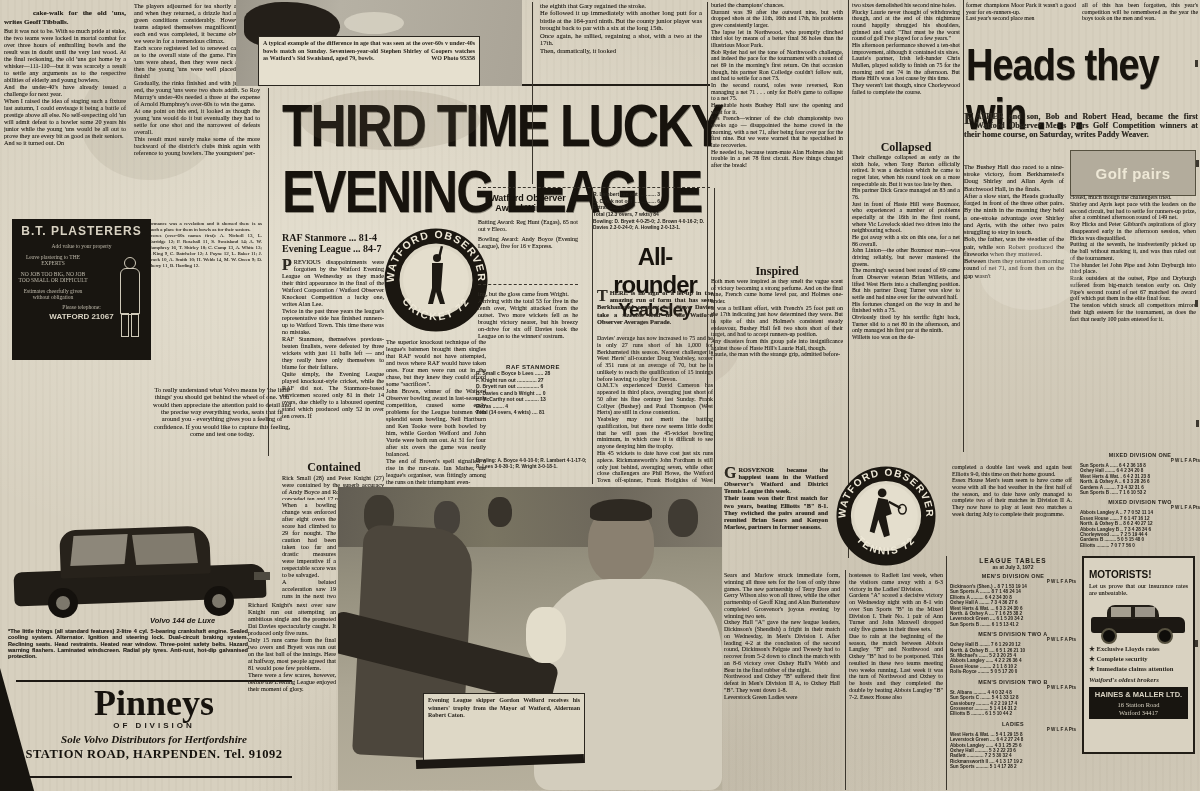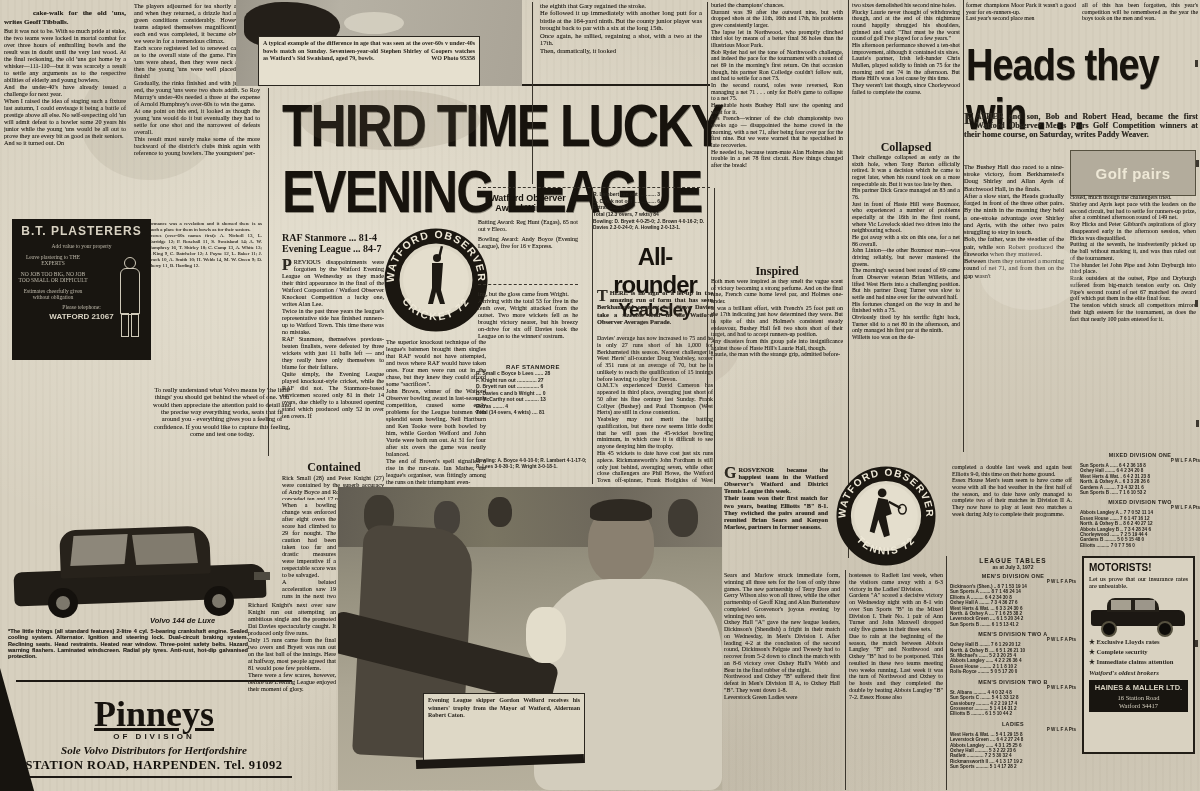--- a/index.html
+++ b/index.html
@@ -89,21 +89,21 @@
     <div style="position:absolute;left:40px;top:116px;width:30px;height:30px;background:#14110d;border-radius:50%;"></div>
     <div style="position:absolute;left:48px;top:124px;width:14px;height:14px;background:#7d786c;border-radius:50%;"></div>
     <div style="position:absolute;left:196px;top:114px;width:30px;height:30px;background:#14110d;border-radius:50%;"></div>
     <div style="position:absolute;left:204px;top:122px;width:14px;height:14px;background:#7d786c;border-radius:50%;"></div>
     <div style="position:absolute;left:246px;top:100px;width:16px;height:8px;background:#4e4a40;"></div>
   </div>
   <div class="abs" style="left:150px;top:616px;width:120px;font-family:'Liberation Sans',sans-serif;font-weight:bold;font-size:7.5px;font-style:italic;color:#1d1914;">Volvo 144 de Luxe</div>
   <div class="col" style="left:8px;top:628px;width:240px;height:50px;font-size:5.6px;font-family:'Liberation Sans',sans-serif;font-weight:bold;">*The little things (all standard features) 2-litre 4 cyl. 5-bearing crankshaft engine. Sealed cooling system. Alternator. Ignition and steering lock. Dual-circuit braking system. Reclining seats. Head restraints. Heated rear window. Three-point safety belts. Hazard warning flashers. Laminated windscreen. Radial ply tyres. Anti-rust, hot-dip galvanised protection.</div>
 
   <div class="abs" style="left:16px;top:680px;width:276px;height:94px;border-top:2px solid #1d1914;border-bottom:2px solid #1d1914;text-align:center;">
-    <div style="font-family:'Liberation Serif',serif;font-weight:bold;font-size:36px;line-height:1;color:#17130e;margin-top:14px;text-decoration:underline;">Pinneys</div>
+    <div style="font-family:'Liberation Serif',serif;font-weight:bold;font-size:36px;line-height:1;color:#17130e;margin-top:3px;">Pinneys</div>
     <div style="font-family:'Liberation Sans',sans-serif;font-weight:bold;font-size:8px;letter-spacing:3px;color:#1d1914;">OF DIVISION</div>
     <div style="font-family:'Liberation Serif',serif;font-weight:bold;font-style:italic;font-size:11px;margin-top:3px;color:#17130e;">Sole Volvo Distributors for Hertfordshire</div>
     <div style="font-family:'Liberation Serif',serif;font-weight:bold;font-size:12.5px;margin-top:2px;letter-spacing:.5px;color:#14110c;">STATION ROAD, HARPENDEN. Tel. 91092</div>
   </div>
 
   <div class="abs" style="left:0;top:620px;width:62px;height:171px;background:#17140f;clip-path:polygon(0 28%,55% 100%,0 100%);"></div>
 
   <div class="rule-h" style="left:280px;top:84px;width:430px;"></div>
   <div class="rule-v" style="left:268px;top:88px;height:368px;"></div>
 
@@ -382,21 +382,21 @@
 Essex House ....... 7 6 1 47 16 12
 North. &amp; Oxhey B .. 8 6 2 40 27 12
 Abbots Langley B .. 7 3 4 28 34 6
 Chorleywood ....... 7 2 5 19 44 4
 Gardens B ......... 5 0 5 15 48 0
 Elliotts .......... 7 0 7 7 56 0</div>
     </div>
   </div>
 
   <div class="abs" style="left:1082px;top:556px;width:113px;height:198px;border:2px solid #221e17;background:#d9d2c1;padding:4px 5px;box-sizing:border-box;">
-    <div style="font-family:'Liberation Sans',sans-serif;font-weight:bold;font-size:10px;color:#17130d;">MOTORISTS!</div>
+    <div style="font-family:'Liberation Sans',sans-serif;font-weight:bold;font-size:10px;color:#17130d;margin-top:7px;">MOTORISTS!</div>
     <div class="col" style="position:static;font-size:6.4px;margin-top:2px;">Let us prove that our insurance rates are unbeatable.</div>
 
     <div style="position:relative;height:44px;margin-top:3px;">
       <div style="position:absolute;left:2px;top:18px;width:94px;height:16px;background:#1c1813;border-radius:3px 6px 2px 3px;"></div>
       <div style="position:absolute;left:18px;top:6px;width:52px;height:14px;background:#231f18;border-radius:8px 10px 0 0;"></div>
       <div style="position:absolute;left:22px;top:8px;width:20px;height:10px;background:#a59f90;"></div>
       <div style="position:absolute;left:46px;top:8px;width:20px;height:10px;background:#9c968a;"></div>
       <div style="position:absolute;left:12px;top:29px;width:12px;height:12px;background:#0f0d0a;border-radius:50%;border:2px solid #55503f;"></div>
       <div style="position:absolute;left:68px;top:29px;width:12px;height:12px;background:#0f0d0a;border-radius:50%;border:2px solid #55503f;"></div>
     </div>

